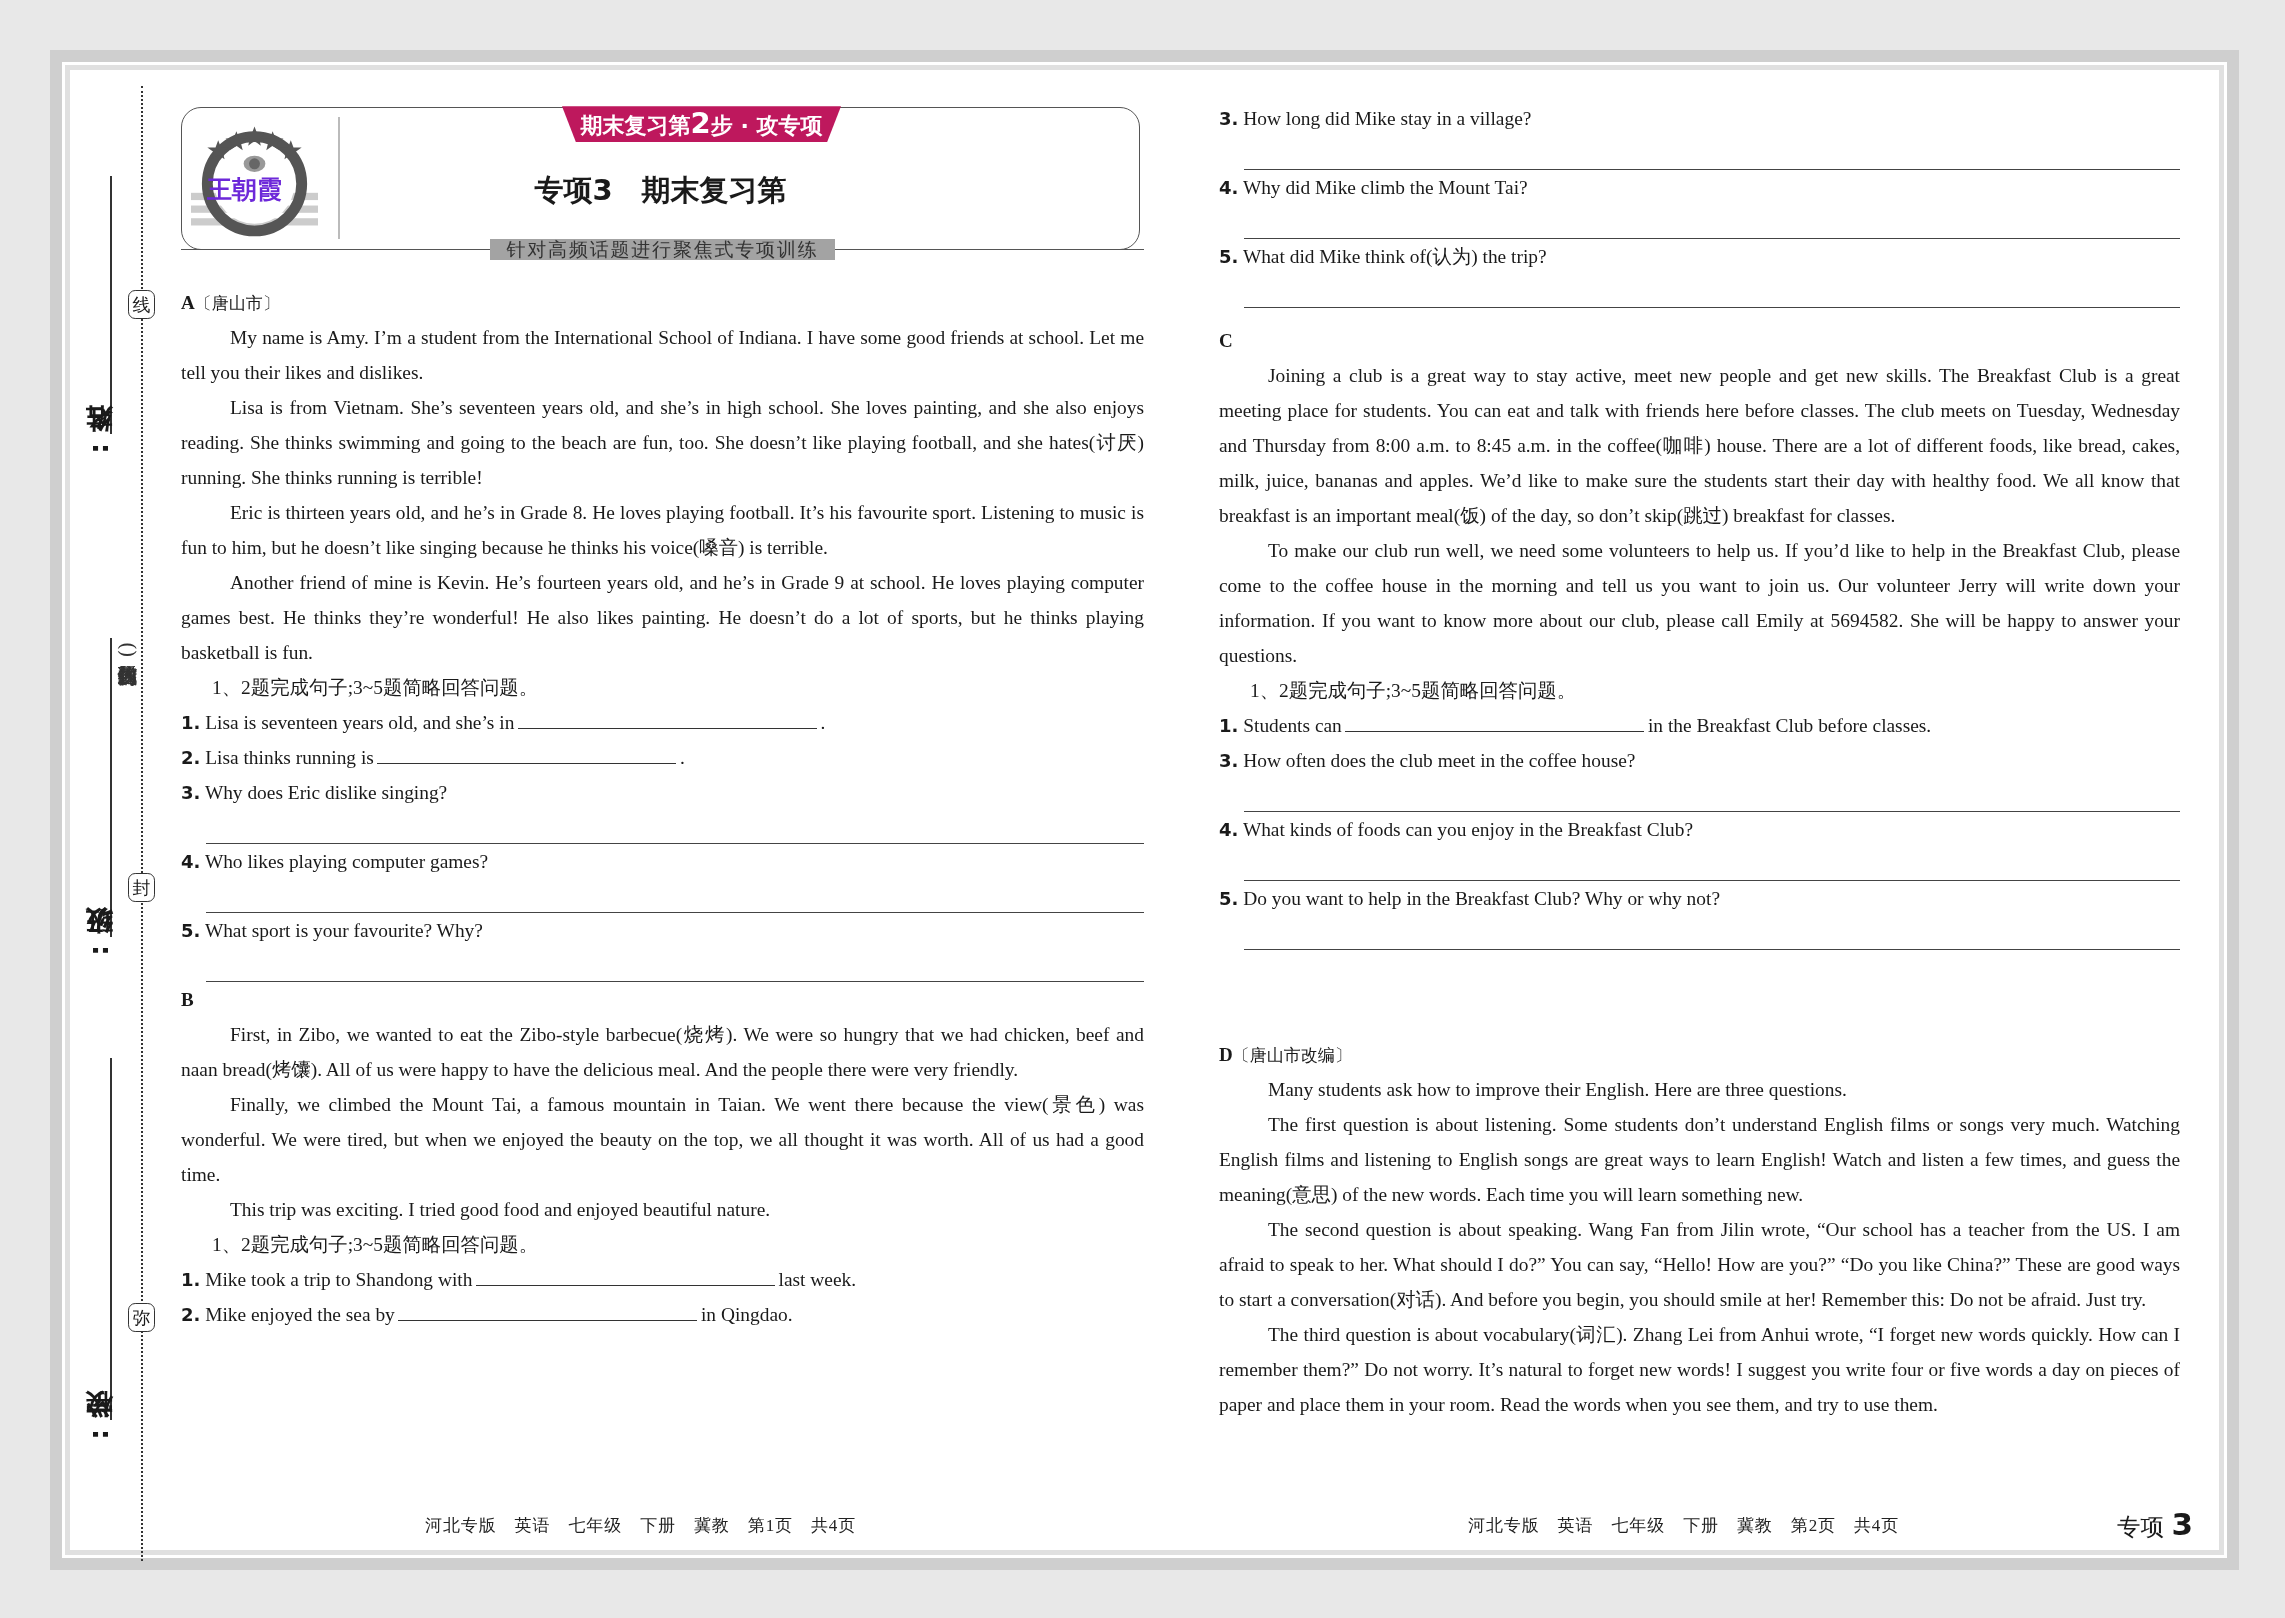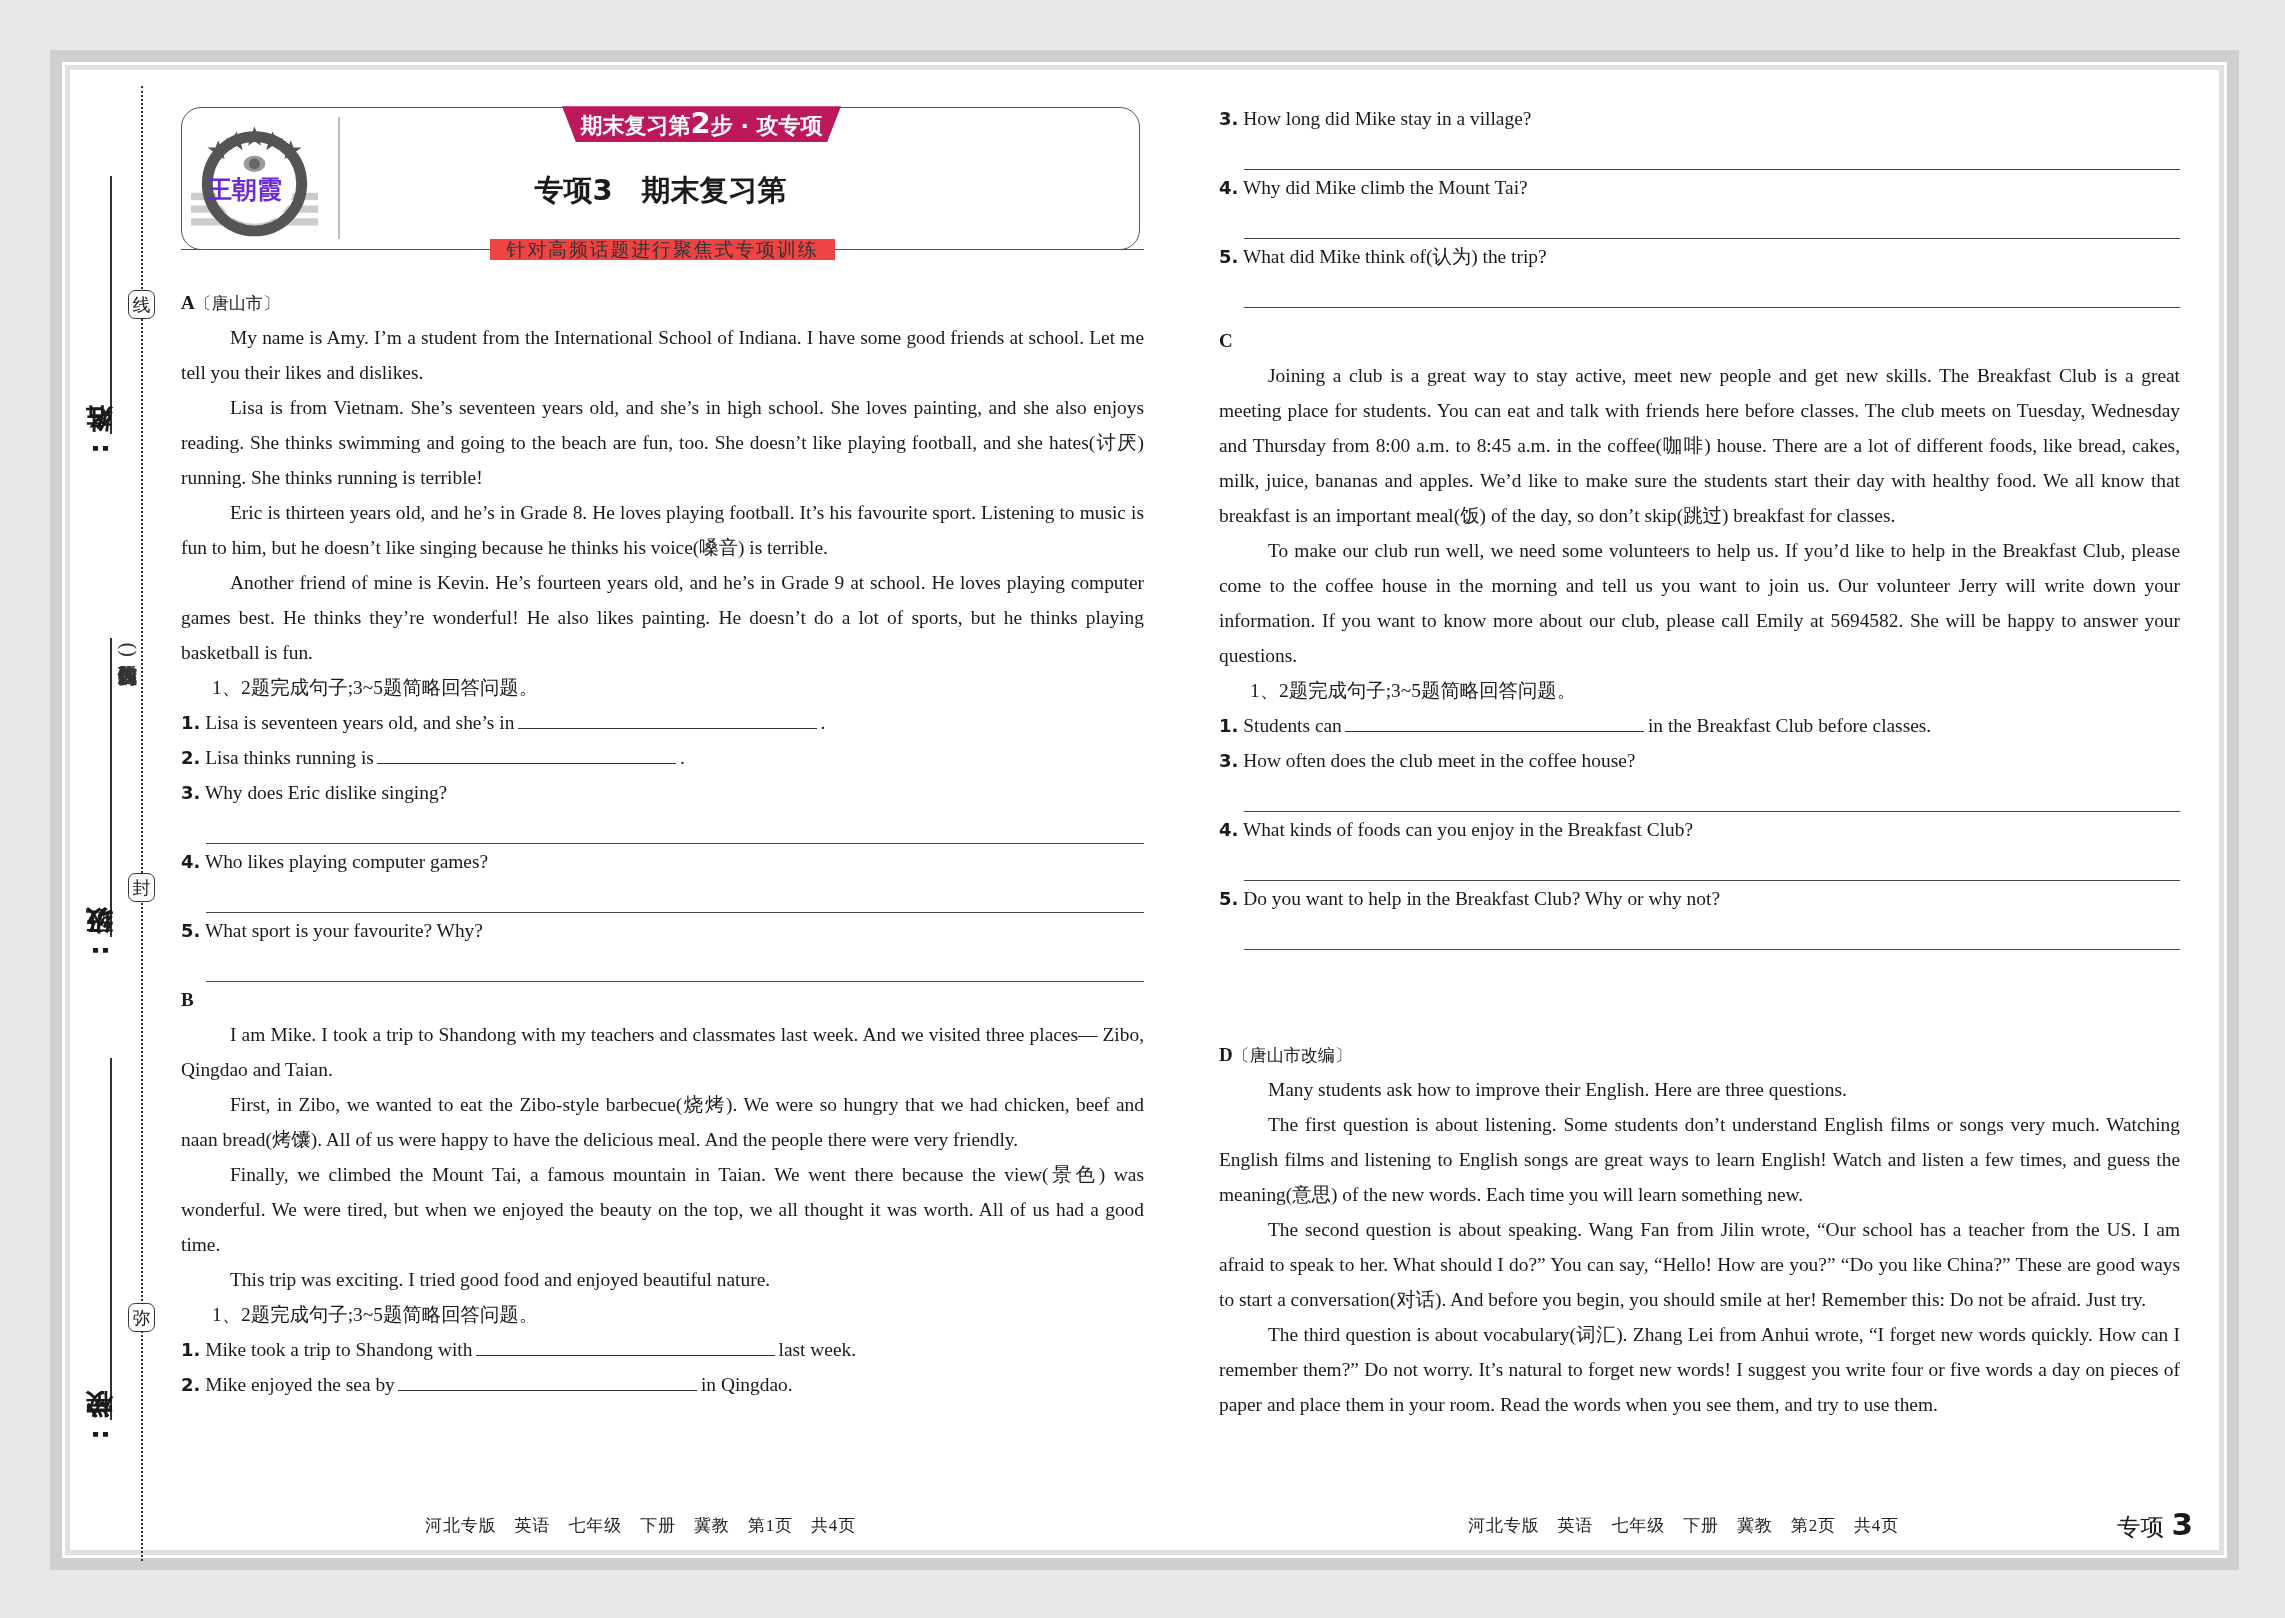--- a/index.html
+++ b/index.html
@@ -29,21 +29,21 @@
 
   .header-box { position:absolute; left:0; top:107px; width:959px; height:143px; border:1.8px solid #555; border-radius:20px; box-sizing:border-box; }
   .logo { position:absolute; left:9px; top:5.4px; width:127px; height:127px; }
   .logo-divider { position:absolute; left:156px; top:9px; width:1.8px; height:122px; background:#bbb; }
   .ribbon { position:absolute; left:380px; top:-1.8px; width:279px; height:36px; background:#be185d; color:#fff;
             clip-path:polygon(0 0,100% 0,95% 100%,5% 100%); font-family:"DejaVu Sans",sans-serif; font-size:22px;
             text-align:center; line-height:34px; font-weight:bold; }
   .ribbon b { font-size:29px; }
   .title { position:absolute; left:0; width:100%; top:63px; text-align:center; font-size:29px; font-weight:bold; font-family:"DejaVu Sans",sans-serif; }
   .subtitle { position:absolute; left:0; width:100%; top:237px; text-align:center; font-size:19px; color:#333; }
-  .subtitle span { background:#ef4444; padding:0 16.3px; letter-spacing:1.8px;text-align:right; }
+  .subtitle span { background:#a3a3a3; padding:0 16.3px; letter-spacing:1.8px;text-align:right; }
 
   .content { position:absolute; left:0; width:100%; }
   .sec-title { text-align:left; font-size:19px; font-weight:bold; height:34px; line-height:34px; }
   .sec-title small { font-weight:normal; font-size:17px; }
   p.para { margin:0; text-indent:49px; font-size:19.4px; line-height:35px; text-align:justify; }
   .instr { font-size:19.4px; line-height:35px; padding-left:31px; }
   .q { font-size:19.4px; line-height:35px; }
   .q .num { font-family:"DejaVu Sans",sans-serif; font-weight:bold; font-size:18px; }
   .blank { display:inline-block; width:299px; border-bottom:1.4px solid #333; height:20px; vertical-align:baseline; margin:0 3.6px; }
   .ansline { height:34px; border-bottom:1.4px solid #444; margin-left:25px; box-sizing:border-box; margin-bottom:0; }
@@ -115,21 +115,20 @@
     <div class="q"><span class="num">3.</span> <span>Why does Eric dislike singing?</span></div>
     <div class="ansline"></div>
     <div class="q"><span class="num">4.</span> <span>Who likes playing computer games?</span></div>
     <div class="ansline"></div>
     <div class="q"><span class="num">5.</span> <span>What sport is your favourite?  Why?</span></div>
     <div class="ansline"></div>
   </div>
 
   <div class="content" style="top:983px">
     <div class="sec-title">B</div>
-    <p class="para">I am Mike. I took a trip to Shandong with my teachers and classmates last week. And we visited three places— Zibo, Qingdao and Taian.</p>
     <p class="para">First, in Zibo, we wanted to eat the Zibo-style barbecue(烧烤). We were so hungry that we had chicken, beef and naan bread(烤馕). All of us were happy to have the delicious meal. And the people there were very friendly.</p>
     <p class="para">Finally, we climbed the Mount Tai, a famous mountain in Taian. We went there because the view(景色) was wonderful. We were tired, but when we enjoyed the beauty on the top, we all thought it was worth. All of us had a good time.</p>
     <p class="para">This trip was exciting. I tried good food and enjoyed beautiful nature.</p>
     <div class="instr">1、2题完成句子;3~5题简略回答问题。</div>
     <div class="q"><span class="num">1.</span> <span>Mike took a trip to Shandong with</span><span class="blank"></span><span>last week.</span></div>
     <div class="q"><span class="num">2.</span> <span>Mike enjoyed the sea by</span><span class="blank"></span><span>in Qingdao.</span></div>
   </div>
 
   <div class="footer" style="left:244px">
     <span>河北专版</span><span>英语</span><span>七年级</span><span>下册</span><span>冀教</span><span>第1页</span><span>共4页</span>

